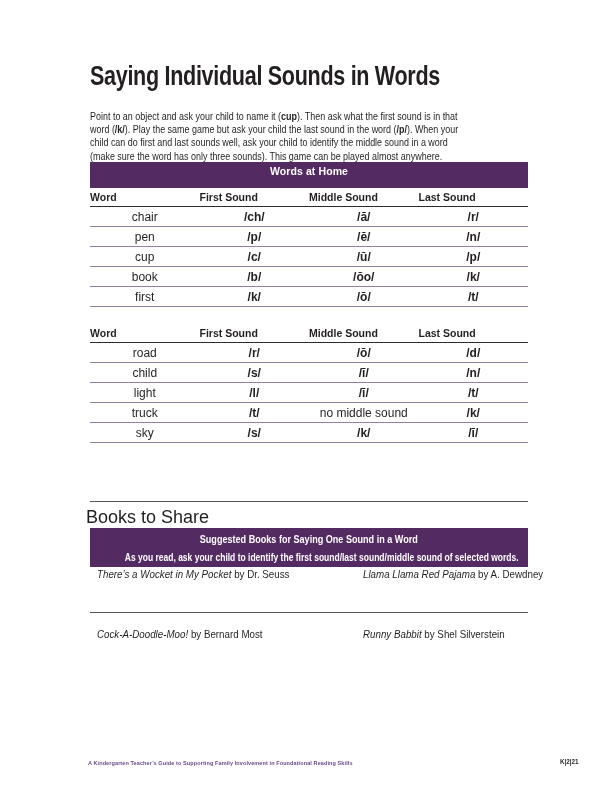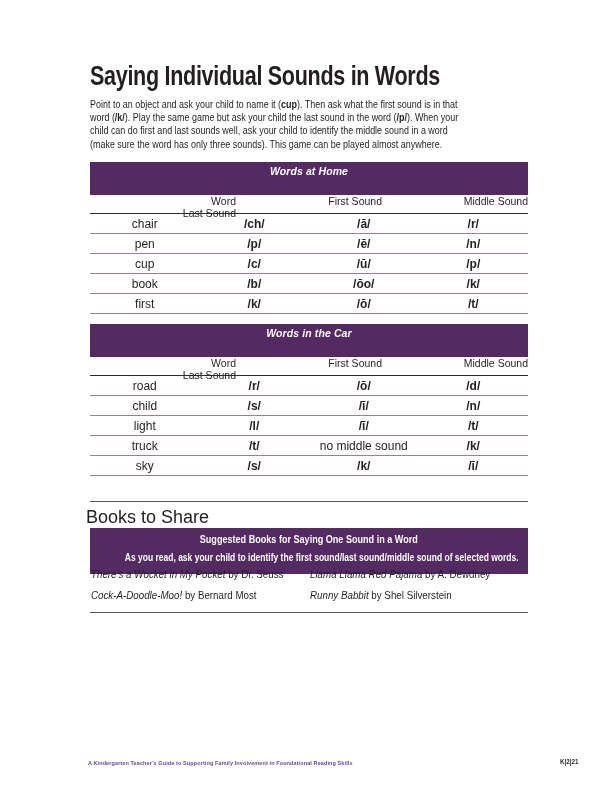--- a/index.html
+++ b/index.html
@@ -5,62 +5,62 @@
   html,body{margin:0;padding:0;background:#ffffff;}
   .page{
     position:relative;width:612px;height:792px;margin:10px auto;background:#fff;
     font-family:"Liberation Sans","DejaVu Sans",sans-serif;color:#231f20;overflow:hidden;
   }
   .title{
     position:absolute;left:90px;top:50px;margin:0;font-size:28px;font-weight:bold;
     letter-spacing:-0.4px;white-space:nowrap;transform:scaleX(.77);transform-origin:left top;
     color:#231f20;
   }
-  .intro{position:absolute;left:90px;top:88px;font-size:10.6px;line-height:13.2px;}
+  .intro{position:absolute;left:90px;top:100px;font-size:10.6px;line-height:13.2px;}
   .intro-line{white-space:nowrap;transform:scaleX(.845);transform-origin:left top;}
   .intro-line b{font-weight:bold;}
 
   .ptable{position:absolute;left:90px;width:438px;}
   #table-0{top:152px;}
   #table-1{top:314px;}
   .band{
-    height:33px;line-height:19px;background:var(--header-purple,#542a63);color:#fff;
-    font-weight:bold;font-size:10.5px;text-align:center;letter-spacing:.1px;font-style:italic;
+    height:26px;line-height:19px;background:var(--header-purple,#542a63);color:#fff;
+    font-weight:bold;font-size:10.5px;text-align:center;letter-spacing:.1px;
   }
   .thead{
-    display:grid;grid-template-columns:repeat(3,1fr);height:18px;align-items:center;
-    font-weight:normal;font-size:10.5px;text-align:right;border-bottom:1.6px solid #2e2b30;
+    display:grid;grid-template-columns:repeat(4,1fr);height:18px;align-items:center;
+    font-weight:bold;font-size:10.5px;text-align:left;border-bottom:1.6px solid #2e2b30;
   }
   .trow{
     display:grid;grid-template-columns:repeat(4,1fr);height:19px;align-items:center;
     font-size:12px;text-align:center;border-bottom:1px solid var(--divider-purple,#93809f);
   }
   .scell{font-weight:bold;}
   .wcell,.pcell{font-weight:normal;}
 
   .rule{position:absolute;left:90px;width:438px;border-top:1.4px solid var(--rule-gray,#555555);}
   .rule-top{top:491px;}
   .rule-bottom{top:602px;}
   .books-heading{position:absolute;left:86px;top:497px;font-size:18px;font-weight:normal;}
   .books-banner{
-    position:absolute;left:90px;top:518px;width:438px;height:46px;
+    position:absolute;left:90px;top:518px;width:438px;height:39px;
     background:var(--header-purple,#542a63);color:#fff;text-align:center;
   }
   .banner-title{
     display:inline-block;margin-top:4px;font-size:10.8px;font-weight:bold;line-height:14px;
     white-space:nowrap;transform:scaleX(.84);
   }
   .banner-sub{
     display:inline-block;font-size:10px;font-weight:bold;line-height:13px;
     white-space:nowrap;transform:scaleX(.85);
   }
   .books-list{
-    position:absolute;left:91px;top:558px;width:431px;
+    position:absolute;left:97px;top:558px;width:431px;
     display:grid;grid-template-columns:219px 1fr;row-gap:8px;
-    font-size:10.5px;line-height:13px;
+    font-size:10.5px;line-height:13px;gap:47px;
   }
   .book-item{white-space:nowrap;transform:scaleX(.93);transform-origin:left top;}
   .book-title{font-style:italic;}
   .book-author{font-style:normal;}
 
   .footer-left{
     position:absolute;left:88px;top:750px;font-size:5.5px;font-weight:bold;
     color:var(--footer-purple,#6a4a8c);letter-spacing:.1px;
   }
   .footer-right{
@@ -113,21 +113,20 @@
         <div class="scell">/k/</div>
       </div>
       <div class="trow">
         <div class="wcell">first</div>
         <div class="scell">/k/</div>
         <div class="scell">/ō/</div>
         <div class="scell">/t/</div>
       </div>
     </div>
   <div class="ptable" id="table-1">
-      <div class="band">Words in the Car</div>
       <div class="thead">
         <div class="hcell">Word</div>
         <div class="hcell">First Sound</div>
         <div class="hcell">Middle Sound</div>
         <div class="hcell">Last Sound</div>
       </div>
       <div class="trow">
         <div class="wcell">road</div>
         <div class="scell">/r/</div>
         <div class="scell">/ō/</div>

